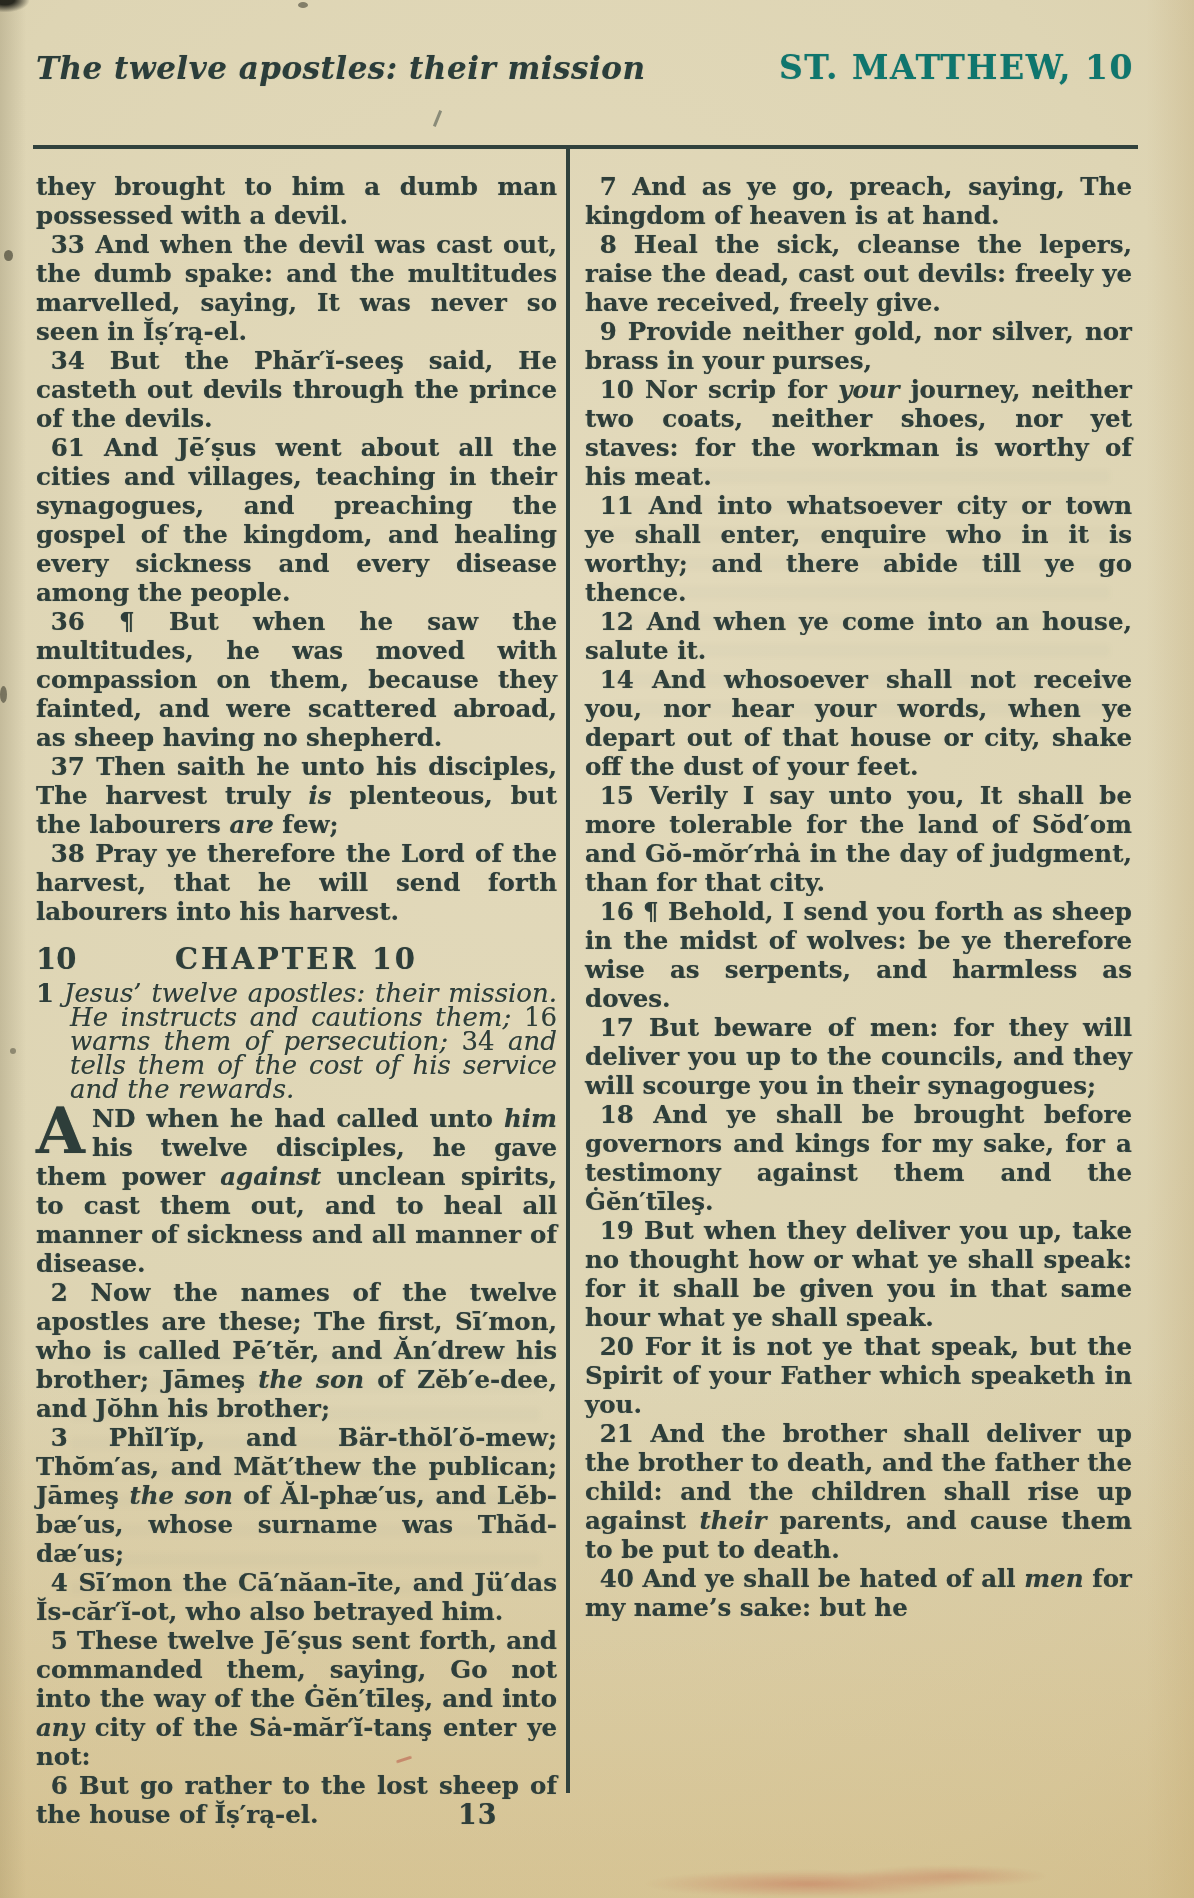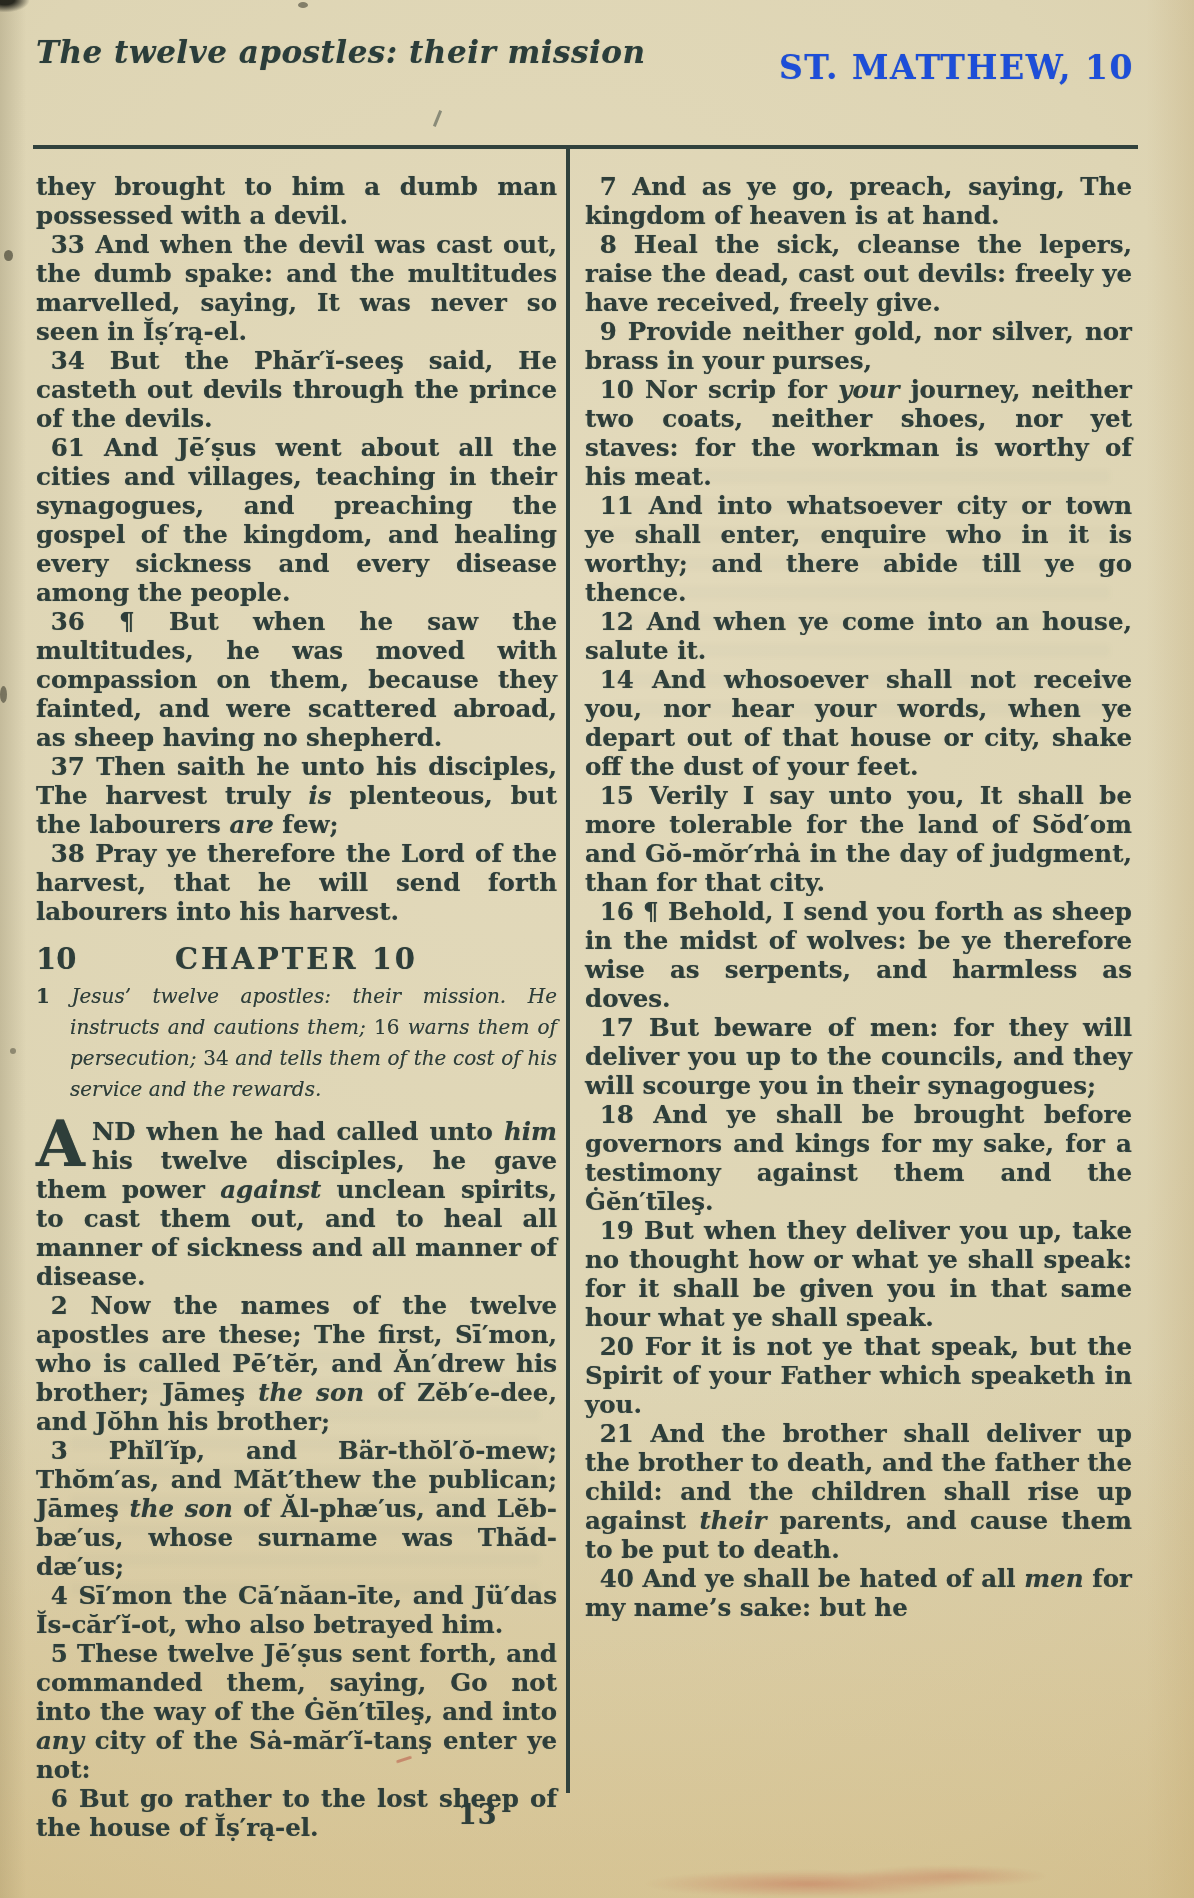--- a/index.html
+++ b/index.html
@@ -10,28 +10,28 @@
     background:
       linear-gradient(to bottom, rgba(205,180,120,0) 72%, rgba(208,178,112,0.38) 100%),
       linear-gradient(to right, rgba(90,80,50,0.20), rgba(90,80,50,0) 2.2%),
       linear-gradient(to left, rgba(176,146,88,0.22), rgba(176,146,88,0) 4%),
       radial-gradient(120% 90% at 45% 32%, #e3dabc 0%, #ded5b4 48%, #d9cda8 78%, #d0c197 100%);
   }
   .page{position:absolute;inset:0;}
 
   
   .header-left{
-    position:absolute;left:36px;top:34px;
+    position:absolute;left:36px;top:50px;
     font-style:italic;font-weight:700;font-size:31px;letter-spacing:0.5px;
     color:#2b3d3a;text-shadow:0 0 1px rgba(43,61,58,.4);
   }
   .header-right{
     position:absolute;right:60px;top:48px;
     font-weight:700;font-size:33px;letter-spacing:1.5px;
-    color:#1d4ed8;text-shadow:0 0 1px rgba(43,61,58,.4);
+    color:#0f766e;text-shadow:0 0 1px rgba(43,61,58,.4);
   }
   .head-rule{
     position:absolute;left:33px;right:56px;top:145px;height:4px;
     background:#31423d;border:none;
   }
   .col-divider{
     position:absolute;left:566px;top:147px;width:4px;height:1646px;
     background:#31423d;
   }
 
@@ -50,23 +50,23 @@
   .vnum{font-weight:700;}
 
   .chapter-row{
     position:relative;margin-top:16px;margin-bottom:5px;
     text-align:center;font-size:29px;font-weight:700;letter-spacing:3px;
     text-shadow:0 0 0.8px rgba(46,62,58,.55);
   }
   .chap-margin{position:absolute;left:0;letter-spacing:0;}
 
   p.summary{
-    font-style:italic;font-weight:400;font-size:20px;line-height:31px;
+    font-style:italic;font-weight:400;font-size:26px;line-height:24px;
     padding-left:34px;text-indent:-34px;text-align:justify;
-    margin-bottom:12px;
+    margin-bottom:3px;
     text-shadow:0 0 0.6px rgba(46,62,58,.5);
   }
   p.summary .s-num{font-style:normal;font-weight:700;}
   p.summary .up{font-style:normal;}
 
   .dropcap{
     float:left;font-size:63px;line-height:49px;font-weight:700;
     padding:3px 7px 0 0;
   }
 

